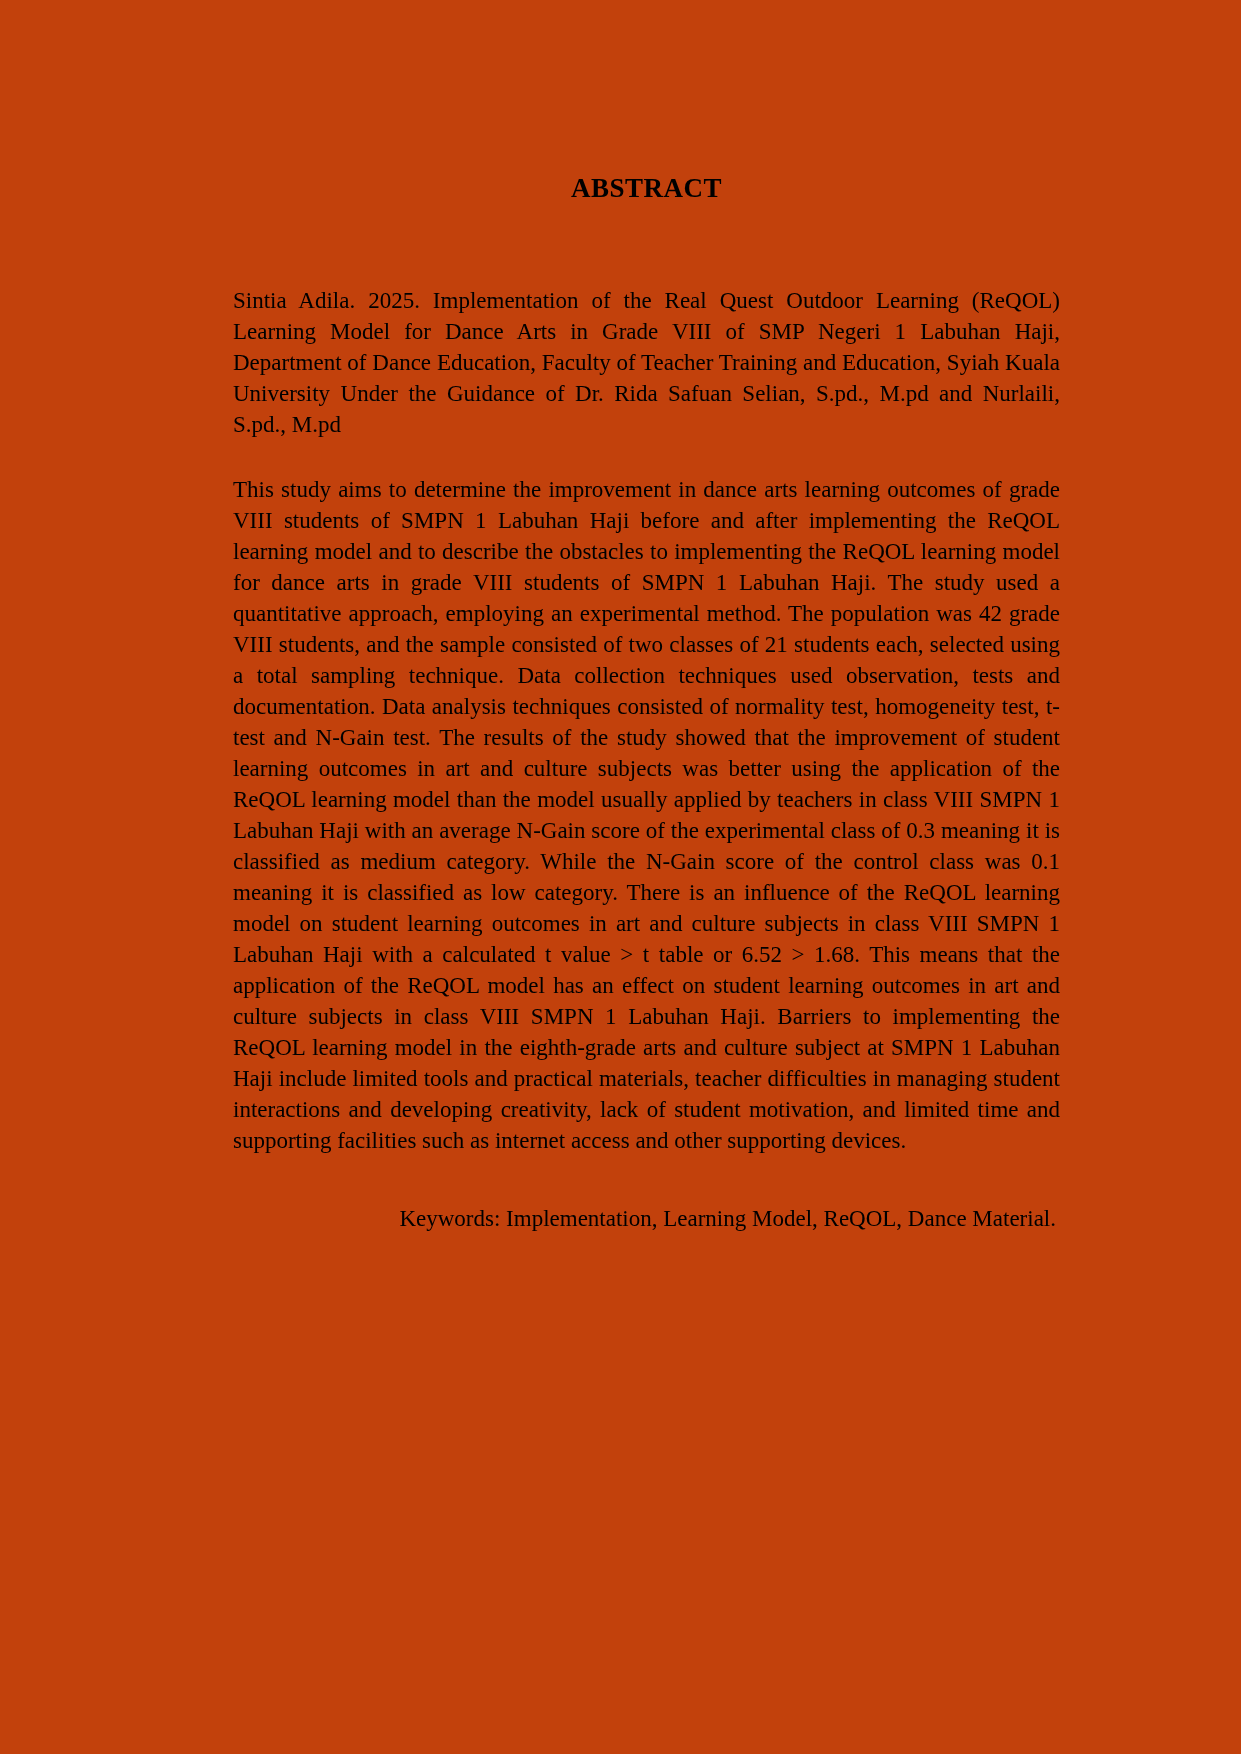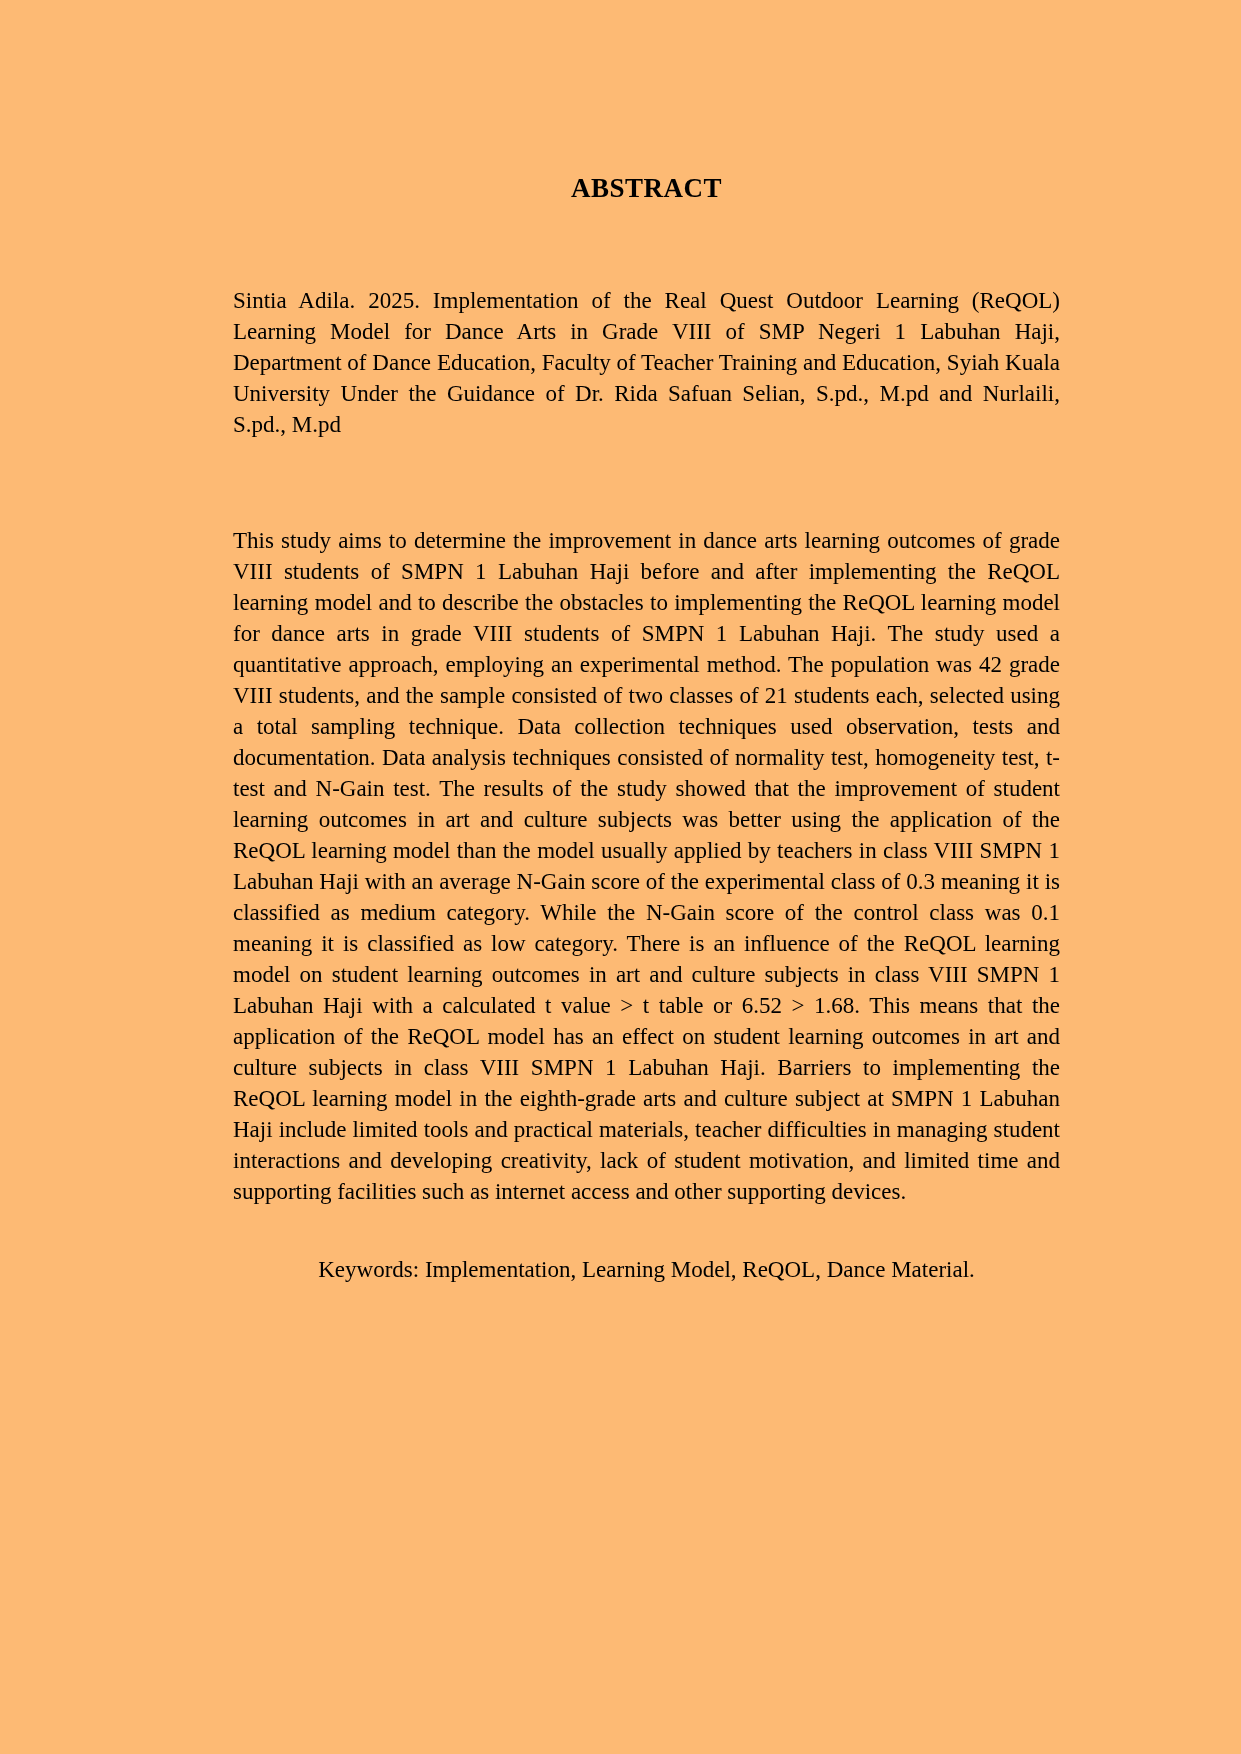--- a/index.html
+++ b/index.html
@@ -4,21 +4,21 @@
 <style>
   html, body {
     margin: 0;
     padding: 0;
     background: #ffffff;
   }
   .page {
     position: relative;
     width: 1241px;
     height: 1754px;
-    background: #fdba74;
+    background: #c2410c;
     color: #000000;
     box-sizing: border-box;
     padding: 172px 181px 0 233px;
     font-family: "Liberation Serif", serif;
     overflow: hidden;
   }
   .doc-title {
     font-size: 27px;
     line-height: 32px;
     font-weight: bold;
@@ -26,27 +26,27 @@
     letter-spacing: 0.5px;
     margin: 0 0 81px 0;
   }
   .para {
     font-size: 23px;
     line-height: 31px;
     text-align: justify;
     margin: 0;
   }
   .citation {
-    margin-bottom: 85px;
+    margin-bottom: 34px;
   }
   .abstract-body {
     margin-bottom: 47px;
   }
   .keywords {
-    text-align: center;
+    text-align: right;
     margin: 4px;
   }
 </style>
 </head>
 <body>
 
 <div class="page">
   <h1 class="doc-title">ABSTRACT</h1>
 
   <p class="para citation">Sintia Adila. 2025. Implementation of the Real Quest Outdoor Learning (ReQOL) Learning Model for Dance Arts in Grade VIII of SMP Negeri 1 Labuhan Haji, Department of Dance Education, Faculty of Teacher Training and Education, Syiah Kuala University Under the Guidance of Dr. Rida Safuan Selian, S.pd., M.pd and Nurlaili, S.pd., M.pd</p>

